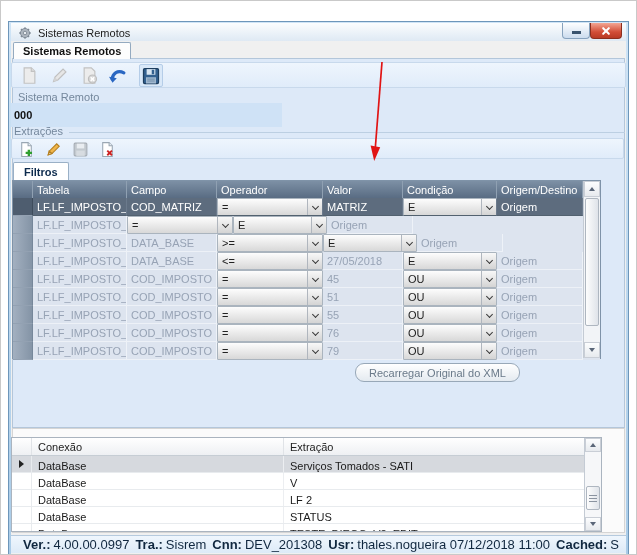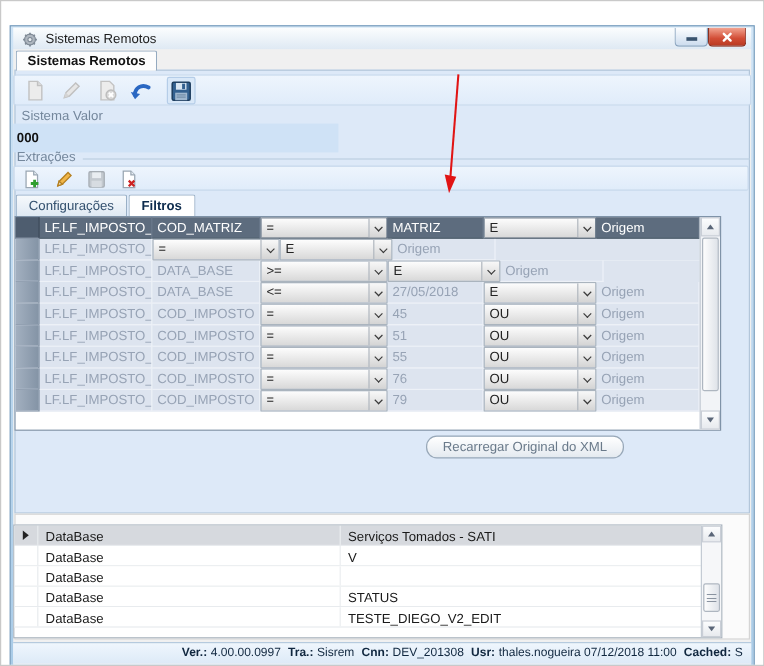--- a/index.html
+++ b/index.html
@@ -112,21 +112,21 @@
   .bt-row.sel { background:#d6d9de; }
   .bt-rh { width:20px; border-right:1px solid #e8ebee; display:flex; align-items:center; justify-content:center; }
   .bt-cell { display:flex; align-items:flex-end; padding:0 6px; overflow:hidden; white-space:nowrap; border-right:1px solid #eceef1; }
   .b0{width:252px}.b1{width:302px}
   .row-arrow { width:0; height:0; border-top:4px solid transparent; border-bottom:4px solid transparent; border-left:5px solid #222; }
 
   
   .statusbar { position:absolute; left:0; right:0; top:494px; height:18px;
         background:linear-gradient(#eff6fd,#ddeaf7); border-top:1px solid #b5cade;
         display:flex; align-items:center; justify-content:flex-end; gap:6px; padding-right:7px;
-        font-size:10px; color:#10273f; }
+        font-size:13px; color:#10273f; }
   .seg b { font-weight:bold; margin-right:3px; }
   .seg { white-space:nowrap; }
 
   .annotation { position:absolute; left:360px; top:56px; width:34px; height:112px; pointer-events:none; z-index:9; }
 </style>
 </head>
 <body>
 
 <div class="screen">
 
@@ -185,21 +185,21 @@
           <svg width="20" height="20" viewBox="0 0 16 16">
             <rect x="2" y="2" width="12" height="12" rx="1" fill="#33608f" stroke="#1d3d5e"></rect>
             <rect x="4.5" y="2.5" width="7" height="4.5" fill="#d9e6f2"></rect>
             <rect x="8.6" y="3" width="2" height="3.6" fill="#33608f"></rect>
             <rect x="4" y="9" width="8" height="5" fill="#9fb7cf"></rect>
             <path d="M5 10.5h6M5 12h6" stroke="#7590ab" stroke-width="0.8"></path>
           </svg>
         </div>
       </div>
 
-      <div class="field-label">Sistema Valor</div>
+      <div class="field-label">Sistema Remoto</div>
       <input class="sys-input" type="text" value="000" style="">
 
       <div class="groupbox-label">Extrações</div>
       <div class="groupbox-line"></div>
 
       <div class="tb2">
         <div class="tbtn" style="left:4px">
           <svg width="17" height="17" viewBox="0 0 16 16">
             <path d="M3.5 1.5h6l3 3v10h-9z" fill="#ffffff" stroke="#9aa7b3"></path>
               <path d="M9.5 1.5v3h3" fill="#e8eef4" stroke="#9aa7b3"></path>
@@ -222,29 +222,35 @@
         <div class="tbtn" style="left:85px">
           <svg width="17" height="17" viewBox="0 0 16 16">
             <path d="M3.5 1.5h6l3 3v10h-9z" fill="#ffffff" stroke="#9aa7b3"></path>
               <path d="M9.5 1.5v3h3" fill="#e8eef4" stroke="#9aa7b3"></path>
             <path d="M7.8 9l4.4 4.4M12.2 9l-4.4 4.4" stroke="#cc2222" stroke-width="1.8"></path>
           </svg>
         </div>
       </div>
 
       <div class="tabs">
-        <div class="tab">
-            <span>Configurações</span>
-          </div>
         <div class="tab active">
             <span>Filtros</span>
           </div>
       </div>
 
       <div class="grid">
+        <div class="g-head">
+          <div class="g-hrh"></div>
+          <div class="g-hc h0">Tabela</div>
+          <div class="g-hc h1">Campo</div>
+          <div class="g-hc h2">Operador</div>
+          <div class="g-hc h3">Valor</div>
+          <div class="g-hc h4">Condição</div>
+          <div class="g-hc h5">Origem/Destino</div>
+        </div>
         <div>
             <div class="g-row sel">
               <div class="g-rh"></div>
               <div class="g-cell c0">
                 <span>LF.LF_IMPOSTO_D...</span>
               </div>
               <div class="g-cell c1">
                 <span>COD_MATRIZ</span>
               </div>
               <div class="g-cell c2 combo">
@@ -482,20 +488,25 @@
           <div class="sb-btn sb-bot">
               <span class="tri-down"></span>
             </div>
         </div>
       </div>
 
       <button class="reload-btn">Recarregar Original do XML</button>
 
       <div class="lower-panel"></div>
       <div class="btable">
+        <div class="bt-head">
+          <div class="bt-hrh"></div>
+          <div class="bt-hc bh0">Conexão</div>
+          <div class="bt-hc bh1">Extração</div>
+        </div>
         <div>
             <div class="bt-row sel">
               <div class="bt-rh">
                 <span class="row-arrow"></span>
               </div>
               <div class="bt-cell b0">
                 <span>DataBase</span>
               </div>
               <div class="bt-cell b1">
                 <span>Serviços Tomados - SATI</span>
@@ -507,20 +518,23 @@
                 <span>DataBase</span>
               </div>
               <div class="bt-cell b1">
                 <span>V</span>
               </div>
             </div>
             <div class="bt-row">
               <div class="bt-rh"></div>
               <div class="bt-cell b0">
                 <span>DataBase</span>
+              </div>
+              <div class="bt-cell b1">
+                <span>LF 2</span>
               </div>
             </div>
             <div class="bt-row">
               <div class="bt-rh"></div>
               <div class="bt-cell b0">
                 <span>DataBase</span>
               </div>
               <div class="bt-cell b1">
                 <span>STATUS</span>
               </div>

